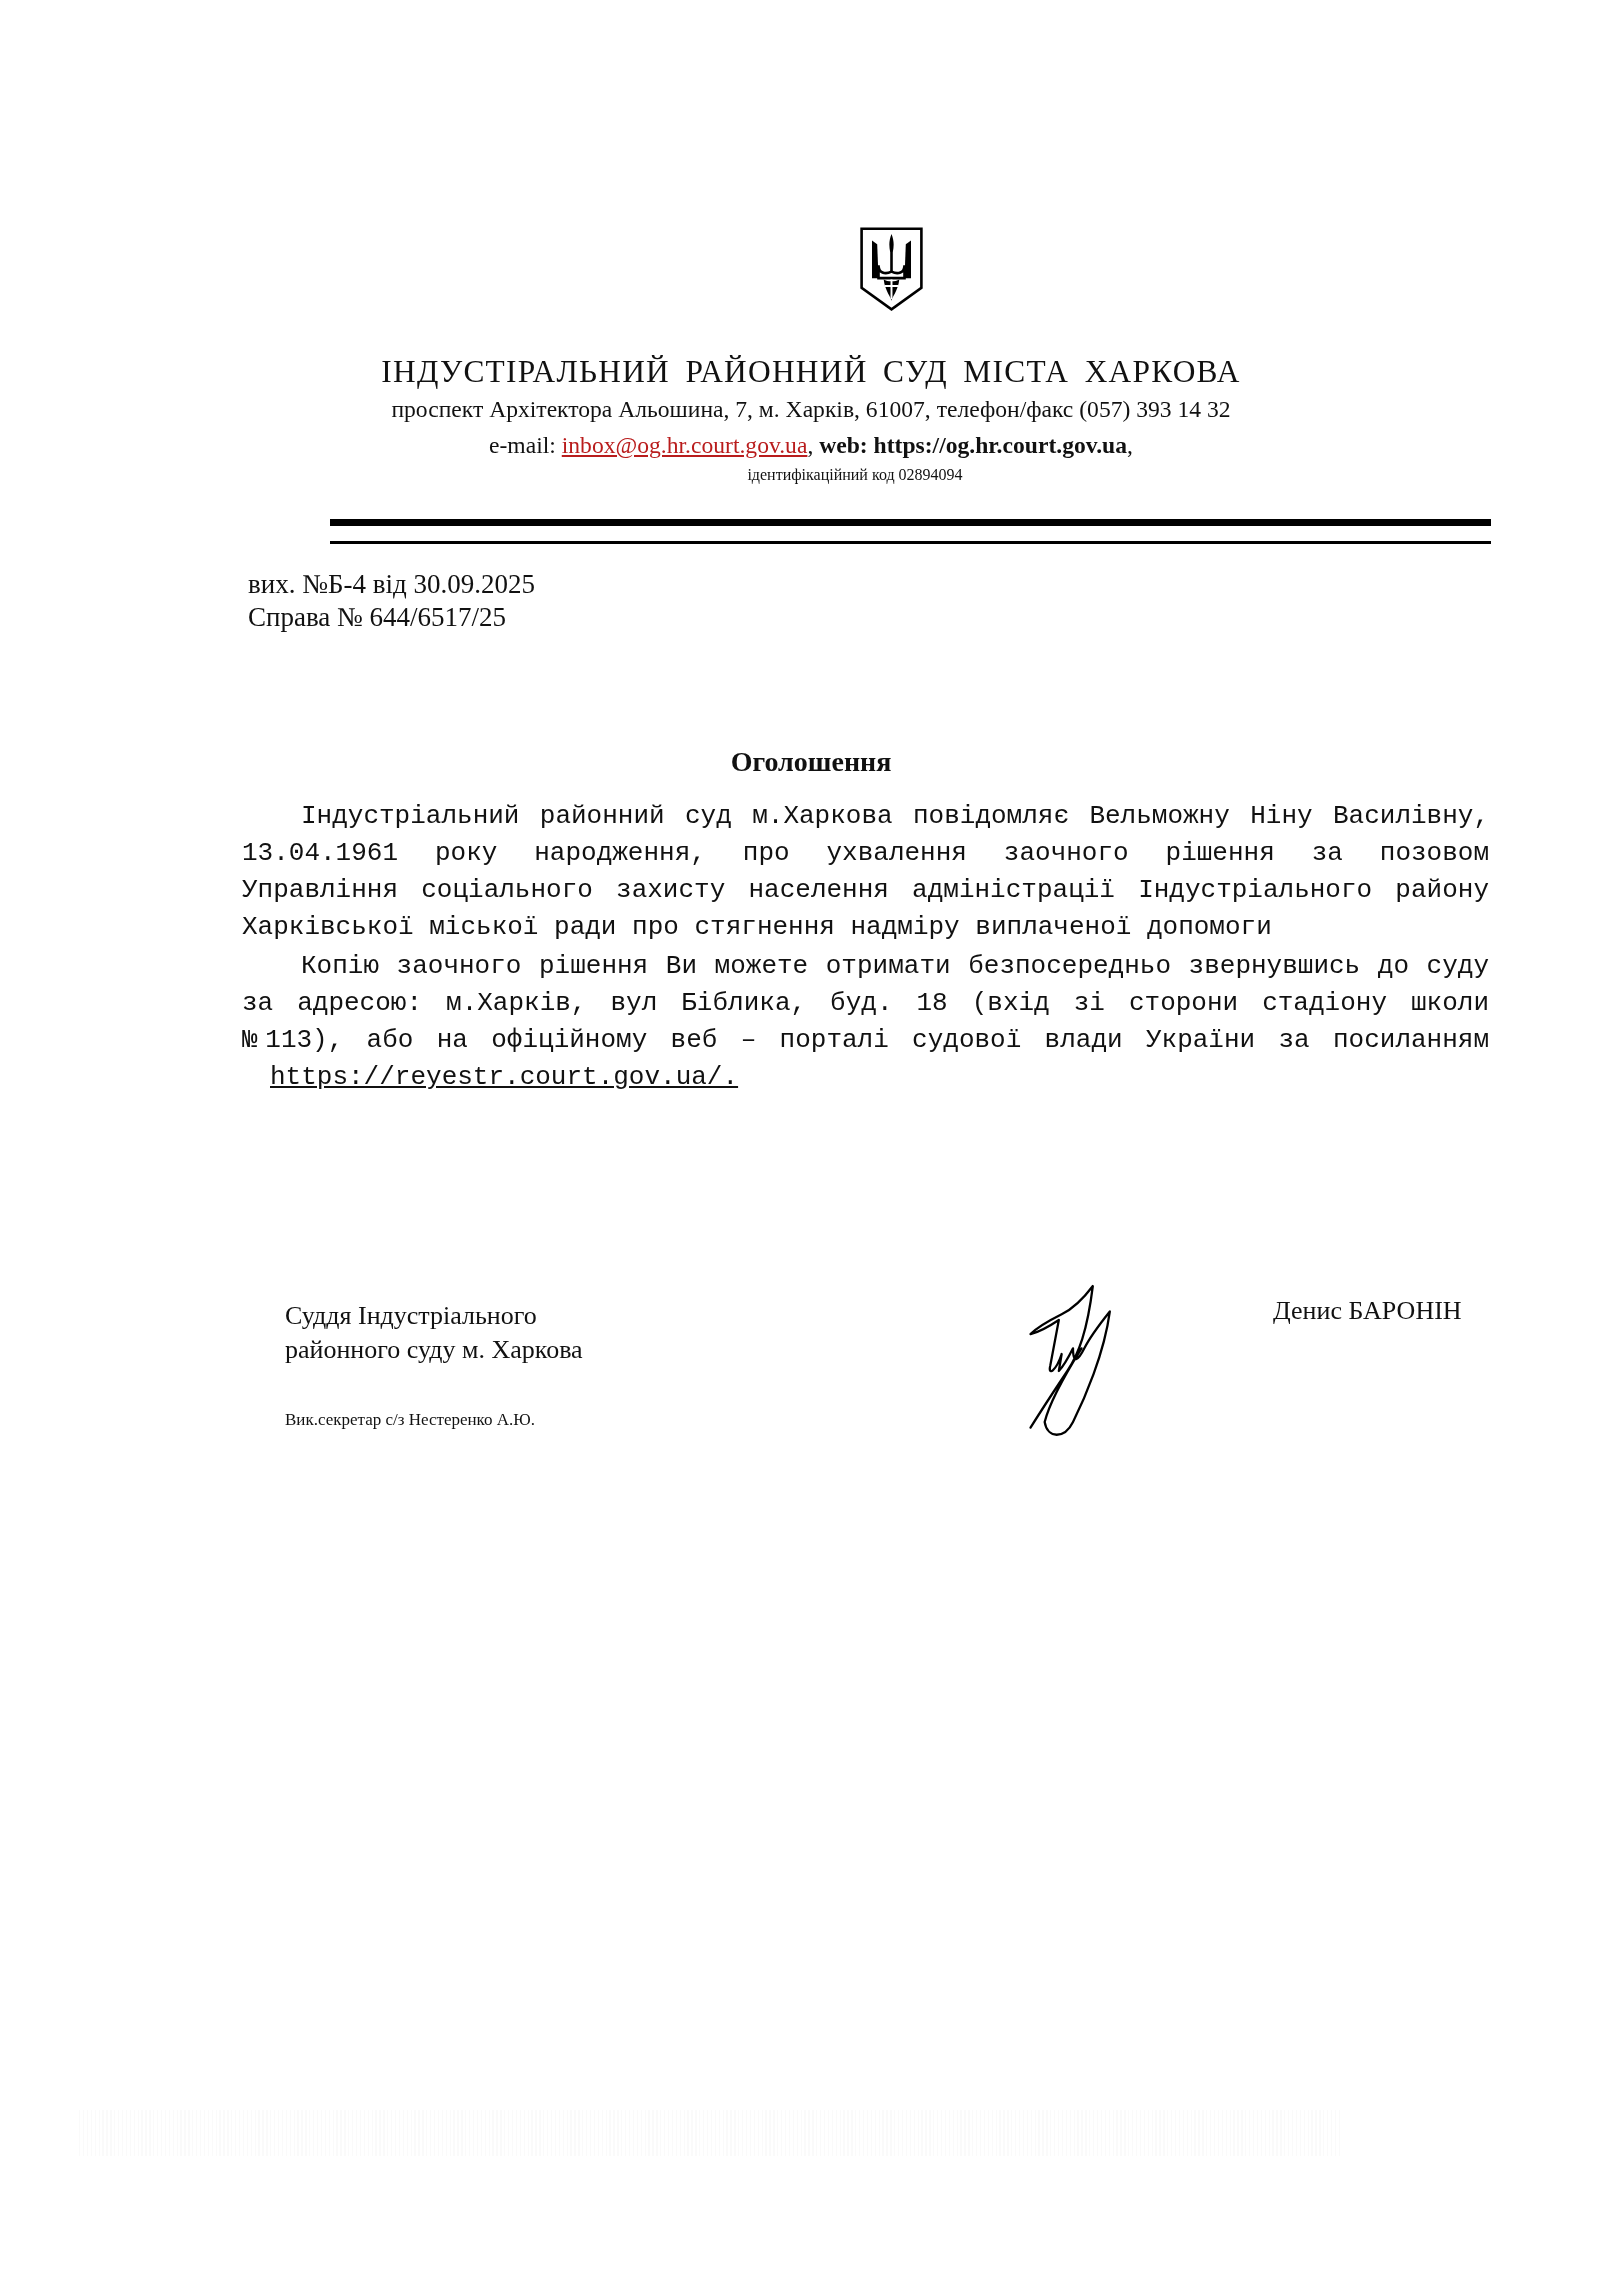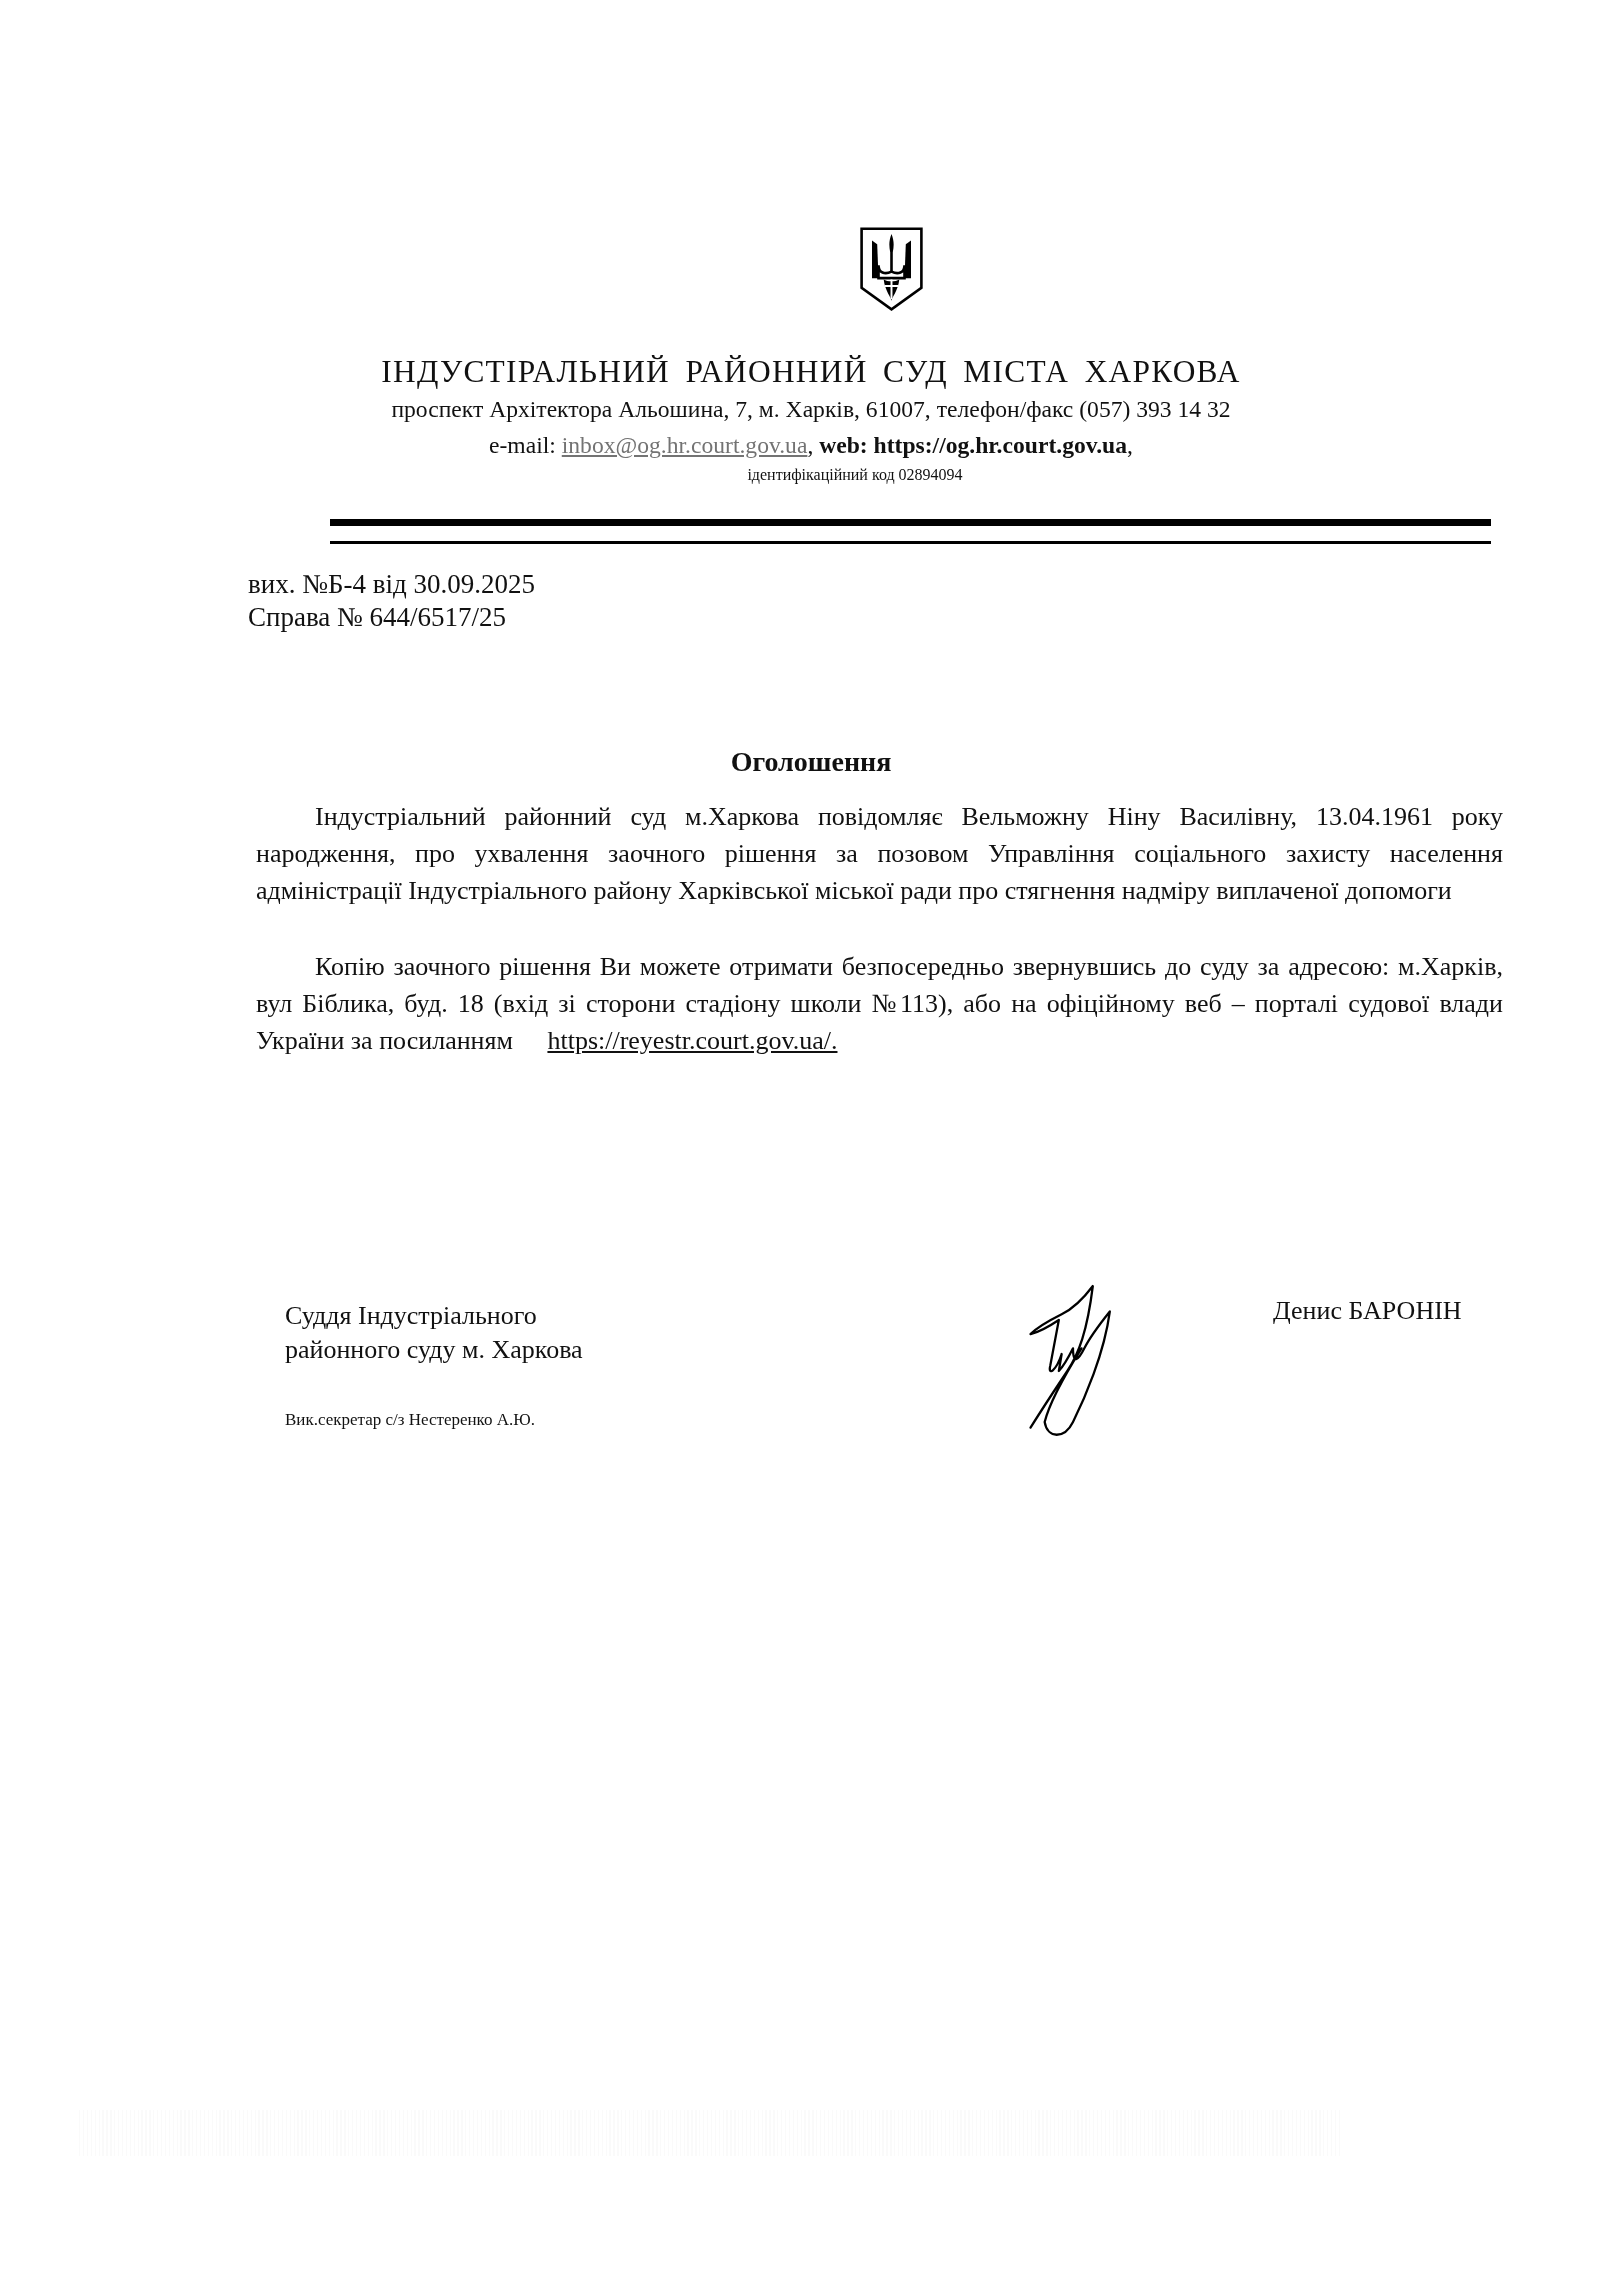--- a/index.html
+++ b/index.html
@@ -12,21 +12,21 @@
   #contacts { top: 432px; font-size: 23.6px; }
   #idcode { top: 466px; font-size: 16px; padding-left: 44px; }
   #contacts .u { text-decoration: underline; }
   #contacts b { font-weight: bold; }
   #rule-thick { left: 330px; top: 519px; width: 1161px; height: 7.2px; background: #000; }
   #rule-thin { left: 330px; top: 541px; width: 1161px; height: 2.6px; background: #000; }
   .meta { left: 248px; font-size: 27px; }
   #outgoing { top: 569px; }
   #case { top: 602px; }
   #heading { top: 746px; font-size: 28px; font-weight: bold; }
-  .para { left: 256px; width: 1247px; font-size: 26px; line-height: 37px; text-align: justify; }
+  .para { left: 242px; width: 1247px; font-size: 26px; line-height: 37px; text-align: justify; font-family: Liberation Mono, monospace; }
   .para .indent { display: inline-block; width: 59px; }
   #para1 { top: 798px; }
   #para2 { top: 948px; }
   #para2 .link { text-decoration: underline; }
   .sig-left { left: 285px; font-size: 26px; line-height: 34px; }
   #judge-title { top: 1299px; }
   #secretary { left: 285px; top: 1410px; font-size: 17px; font-weight: normal; }
   #signature { left: 988px; top: 1276px; width: 170px; height: 190px; }
   #judge-name { left: 1273px; top: 1296px; font-size: 26px; }
   #scan-noise { left: 79px; top: 2110px; width: 1263px; height: 46px; background: repeating-linear-gradient(90deg, rgba(0,0,0,0.02) 0 1.3px, rgba(0,0,0,0) 1.3px 3.9px); }
@@ -41,21 +41,21 @@
   <path d="M80 22 L72 28 L70 80 L80 80 Z" fill="#000"></path>
   <path d="M30 60 C30 72 40 75 50 70 C60 75 70 72 70 60 L70 80 L30 80 Z" fill="none" stroke="#000" stroke-width="4"></path>
   <path d="M38 82 C40 100 50 110 50 115 C50 110 60 100 62 82 C56 86 44 86 38 82 Z" fill="#000"></path>
   <path d="M50 82 L50 112 M40 92 L60 92" stroke="#fff" stroke-width="3"></path>
 </svg>
 
 <div id="court-name" class="abs center">ІНДУСТІРАЛЬНИЙ РАЙОННИЙ СУД МІСТА ХАРКОВА</div>
 <div id="address" class="abs center">проспект Архітектора Альошина, 7, м. Харків, 61007, телефон/факс (057) 393 14 32</div>
 <div id="contacts" class="abs center">
   <span>e-mail:</span>
-  <a class="u" style="color:#737373;">inbox@og.hr.court.gov.ua</a>,
+  <a class="u" style="color:#b91c1c;">inbox@og.hr.court.gov.ua</a>,
   <b>web:</b>
   <b>https://og.hr.court.gov.ua</b>,
 </div>
 <div id="idcode" class="abs center">ідентифікаційний код 02894094</div>
 
 <div id="rule-thick" class="abs"></div>
 <div id="rule-thin" class="abs"></div>
 
 <div id="outgoing" class="abs meta">вих. №Б-4 від 30.09.2025</div>
 <div id="case" class="abs meta">Справа № 644/6517/25</div>

